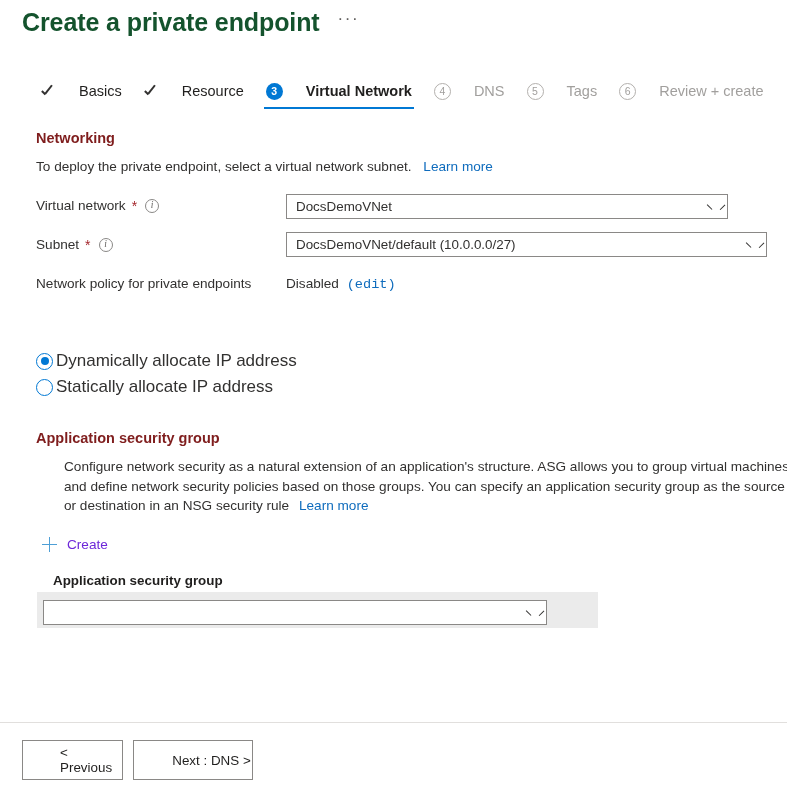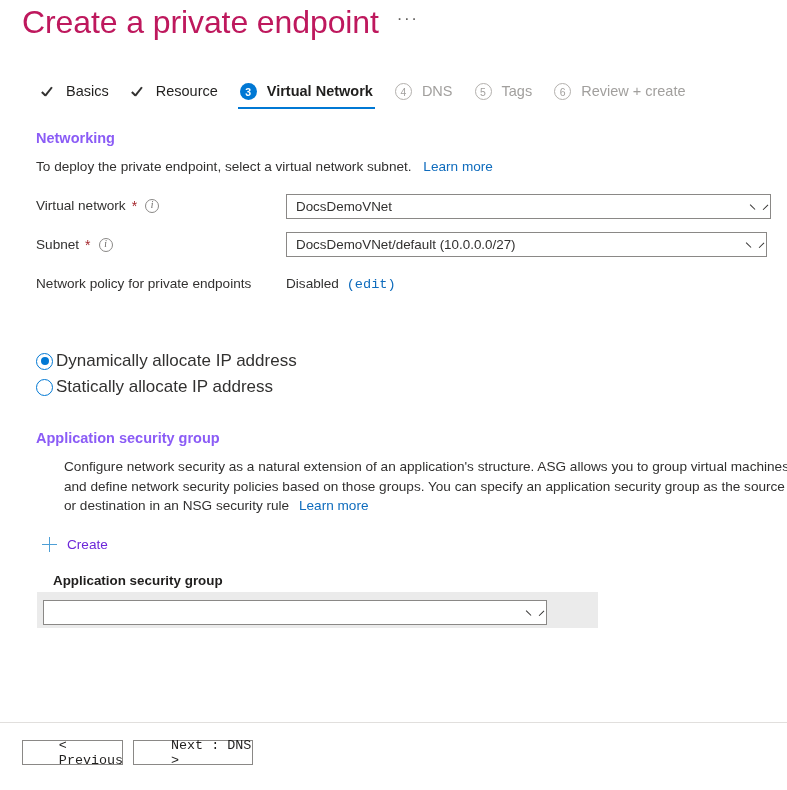--- a/index.html
+++ b/index.html
@@ -24,23 +24,23 @@
   
   .title-row {
     position: absolute;
     left: 22px;
     top: 6px;
     display: flex;
     align-items: center;
     gap: 14px;
   }
   .page-title {
-    font-size: 32px;
-    font-weight: 400;
-    color: #be185d;
+    font-size: 25px;
+    font-weight: 700;
+    color: #14532d;
     letter-spacing: -0.1px;
     line-height: 32px;
   }
   .ellipsis-btn {
     color: #605e5c;
     font-size: 17px;
     letter-spacing: 1.5px;
     line-height: 10px;
     padding: 4px 4px 10px 4px;
     cursor: pointer;
@@ -51,22 +51,22 @@
   .tabs {
     position: absolute;
     left: 30px;
     top: 82px;
     display: flex;
     align-items: flex-start;
     height: 34px;
   }
   .tab {
     display: flex;
-    align-items: flex-end;
-    gap: 10px;
+    align-items: center;
+    gap: 23px;
     padding: 0 11px 9px 11px;
     font-size: 14.5px;
     cursor: pointer;
     position: relative;
     white-space: nowrap;
   }
   .tab .tab-label { line-height: 18px; }
   .tab.done .tab-label { color: #201f1e; }
   .tab.active .tab-label { color: #201f1e; font-weight: 600; }
   .tab.pending .tab-label { color: #a19f9d; }
@@ -126,21 +126,21 @@
   .step-circle.outline {
     border: 1px solid #b3b0ad;
     color: #a19f9d;
   }
 
   
   .section-head {
     position: absolute;
     font-size: 14.5px;
     font-weight: 600;
-    color: #8b5cf6;
+    color: #7f1d1d;
   }
   .body-text {
     position: absolute;
     font-size: 13.6px;
     color: #323130;
     line-height: 19.5px;
   }
   a.link, .link {
     color: #0f6cbd;
     text-decoration: none;
@@ -284,28 +284,28 @@
     left: 0;
     right: 0;
     height: 1px;
     background: #e1dfdd;
   }
   .btn {
     position: absolute;
     box-sizing: border-box;
     border: 1px solid #8a8886;
     background: #ffffff;
-    height: 25px;
+    height: 40px;
     display: flex;
     align-items: center;
     justify-content: center;
     font-size: 13.4px;
     color: #201f1e;
     cursor: pointer;
-    font-family: Liberation Mono, monospace;
+    font-family: Liberation Sans, sans-serif;
     padding-left: 37px;
   }
 </style>
 </head>
 <body>
 
 <div class="page">
 
   <div class="title-row">
     <div class="page-title">Create a private endpoint</div>
@@ -351,21 +351,21 @@
   <div class="body-text" style="left:36px; top:157px;">
     <span>To deploy the private endpoint, select a virtual network subnet.</span>
     <span class="link" style="margin-left:8px;">Learn more</span>
   </div>
 
   <div class="field-label" style="left:36px; top:198px;">
     <span>Virtual network</span>
     <span class="req-star">*</span>
     <span class="info-icon">i</span>
   </div>
-  <div class="dropdown" style="left:286px; top:194px; width:485px;">
+  <div class="dropdown" style="left:286px; top:194px; width:442px;">
     <span class="dd-value">DocsDemoVNet</span>
     <span class="chev"></span>
   </div>
 
   <div class="field-label" style="left:36px; top:237px;">
     <span>Subnet</span>
     <span class="req-star">*</span>
     <span class="info-icon">i</span>
   </div>
   <div class="dropdown" style="left:286px; top:232px; width:481px;">

